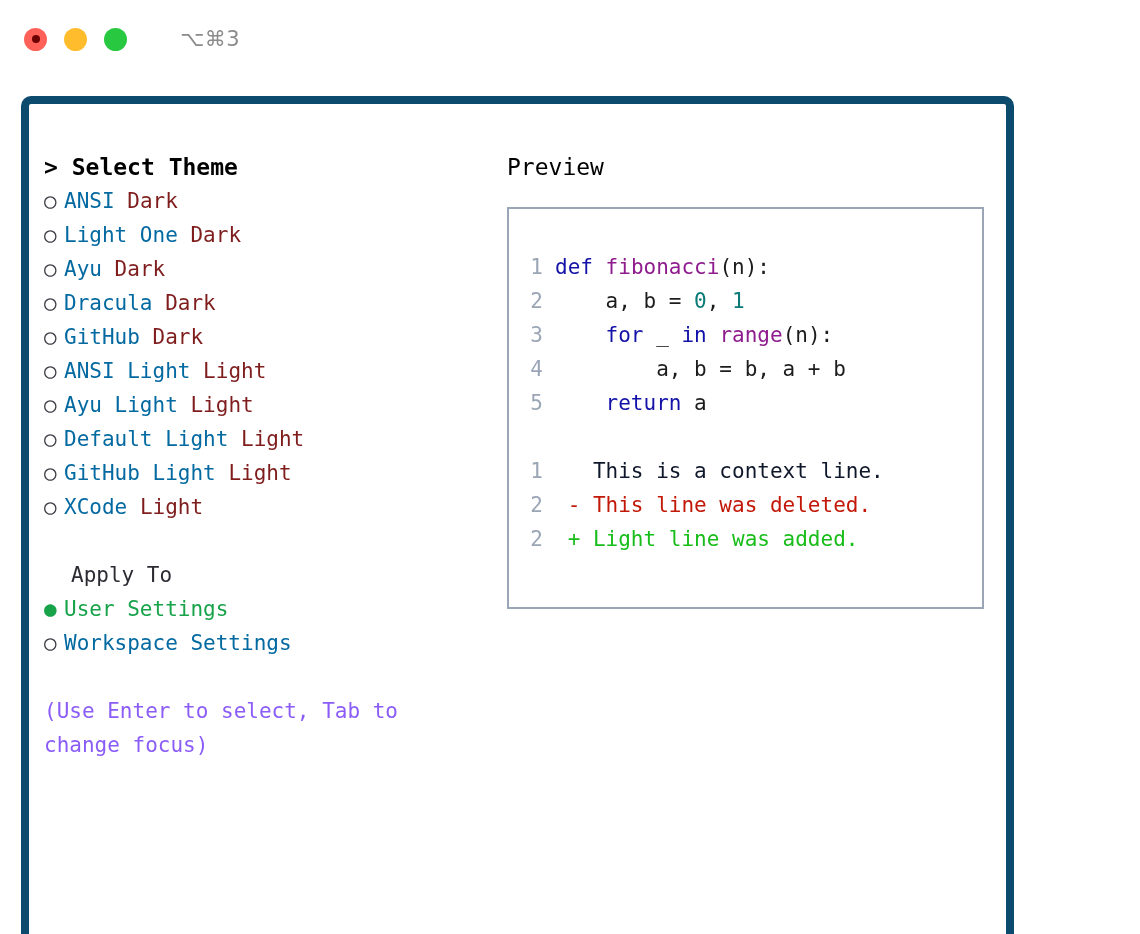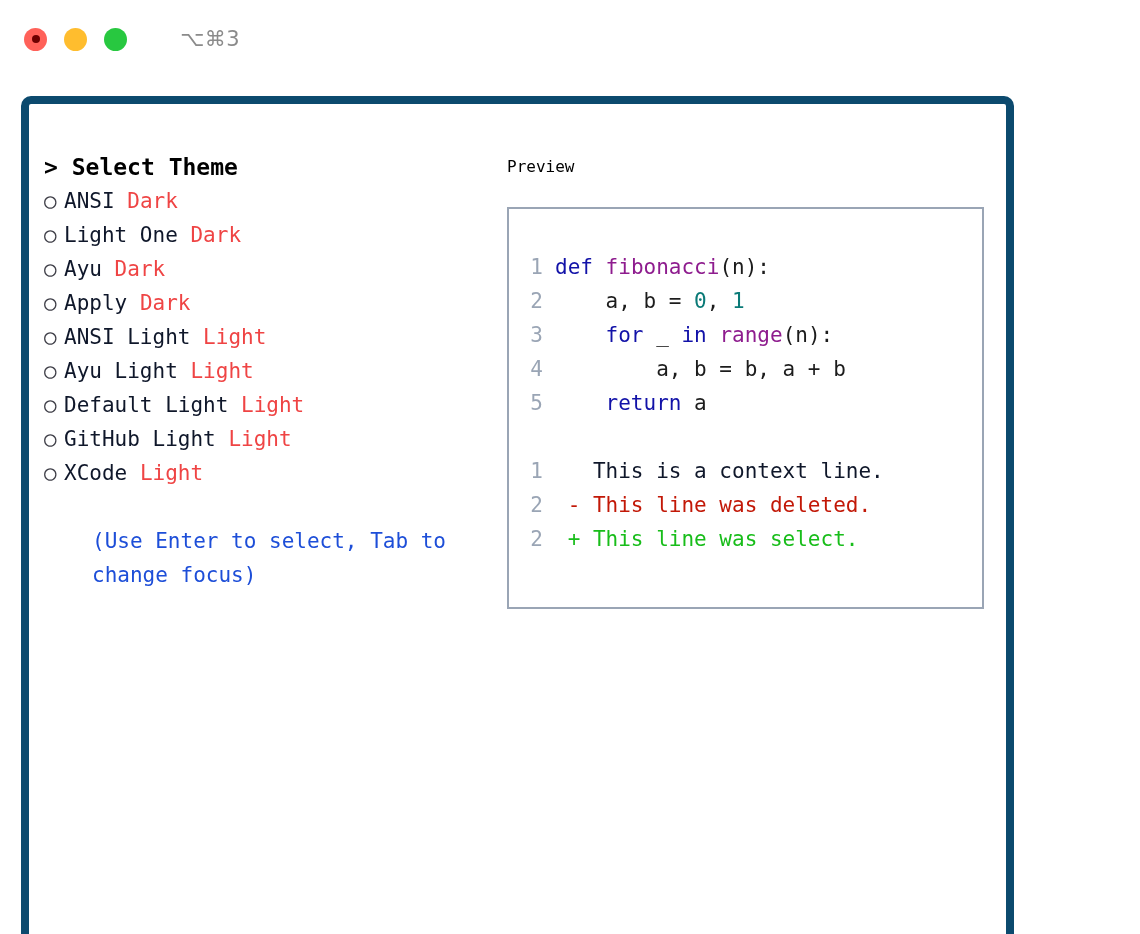--- a/index.html
+++ b/index.html
@@ -108,53 +108,52 @@
     color: #2b2b33;
     white-space: pre;
     display: block;
   }
   .theme-row .bullet {
     display: inline-block;
     width: 20px;
     color: #3f3f48;
   }
   .theme-row .bullet.on { color: #17a34a; }
-  .theme-row .name { color: #0f172a; }
+  .theme-row .name { color: #0369a1; }
   .theme-row.selected .name { color: #17a34a; }
-  .theme-row .cat { color: #ef4444; }
+  .theme-row .cat { color: #7f1d1d; }
 
   .apply-section { margin-top: 34px; }
   .apply-title {
     font-size: 21px;
     line-height: 34px;
     color: #2b2b33;
     white-space: pre;
     padding-left: 27px;
   }
 
   .hint {
     margin-top: 34px;
     font-size: 21px;
     line-height: 34px;
-    color: #1d4ed8;
+    color: #8b5cf6;
     width: 410px;
     white-space: normal;
     word-spacing: 0px;
-    margin-left: 48px;
   }
 
   
   .right-col {
     position: absolute;
     left: 478px;
     top: 46px;
     width: 500px;
   }
   .preview-title {
-    font-size: 16px;
+    font-size: 23px;
     line-height: 34px;
     color: #000000;
     font-weight: normal;
     white-space: pre;
   }
 
   .code-box {
     margin-top: 23px;
     width: 477px;
     height: 402px;
@@ -210,47 +209,55 @@
     <div class="panel-inner">
 
       <div class="left-col">
 
         <div class="menu-title"><span class="caret">&gt;</span><span> </span><span>Select Theme</span></div>
 
         <div class="theme-list" id="theme-list">
             <div class="theme-row"><span class="bullet">○</span><span class="name">ANSI</span><span> </span><span class="cat">Dark</span></div>
             <div class="theme-row"><span class="bullet">○</span><span class="name">Light One</span><span> </span><span class="cat">Dark</span></div>
             <div class="theme-row"><span class="bullet">○</span><span class="name">Ayu</span><span> </span><span class="cat">Dark</span></div>
-            <div class="theme-row"><span class="bullet">○</span><span class="name">Apply</span><span> </span><span class="cat">Dark</span></div>
+            <div class="theme-row"><span class="bullet">○</span><span class="name">Dracula</span><span> </span><span class="cat">Dark</span></div>
+            <div class="theme-row"><span class="bullet">○</span><span class="name">GitHub</span><span> </span><span class="cat">Dark</span></div>
             <div class="theme-row"><span class="bullet">○</span><span class="name">ANSI Light</span><span> </span><span class="cat">Light</span></div>
             <div class="theme-row"><span class="bullet">○</span><span class="name">Ayu Light</span><span> </span><span class="cat">Light</span></div>
             <div class="theme-row"><span class="bullet">○</span><span class="name">Default Light</span><span> </span><span class="cat">Light</span></div>
             <div class="theme-row"><span class="bullet">○</span><span class="name">GitHub Light</span><span> </span><span class="cat">Light</span></div>
             <div class="theme-row"><span class="bullet">○</span><span class="name">XCode</span><span> </span><span class="cat">Light</span></div>
           </div>
 
+        <div class="apply-section">
+          <div class="apply-title">Apply To</div>
+          <div id="apply-list">
+              <div class="theme-row selected"><span class="bullet on">●</span><span class="name">User Settings</span></div>
+              <div class="theme-row"><span class="bullet">○</span><span class="name">Workspace Settings</span></div>
+            </div>
+        </div>
 
         <div class="hint">(Use Enter to select, Tab to change focus)</div>
       </div>
 
       <div class="right-col">
         <div class="preview-title">Preview</div>
 
         <div class="code-box">
           <div id="code-lines">
               <div class="code-line"><span class="lineno">1</span><span class="kw">def</span><span class="plain"> </span><span class="fn">fibonacci</span><span class="punc">(n):</span></div>
               <div class="code-line"><span class="lineno">2</span><span class="plain">    a, b = </span><span class="num">0</span><span class="plain">, </span><span class="num">1</span></div>
               <div class="code-line"><span class="lineno">3</span><span class="plain">    </span><span class="kw">for</span><span class="plain"> _ </span><span class="kw">in</span><span class="plain"> </span><span class="fn">range</span><span class="punc">(n):</span></div>
               <div class="code-line"><span class="lineno">4</span><span class="plain">        a, b = b, a + b</span></div>
               <div class="code-line"><span class="lineno">5</span><span class="plain">    </span><span class="kw">return</span><span class="plain"> a</span></div>
             </div>
           <div class="spacer-line"></div>
           <div id="diff-lines">
               <div class="code-line"><span class="lineno">1</span><span class="diff-ctx">   This is a context line.</span></div>
               <div class="code-line"><span class="lineno">2</span><span class="diff-del"> - This line was deleted.</span></div>
-              <div class="code-line"><span class="lineno">2</span><span class="diff-add"> + This line was select.</span></div>
+              <div class="code-line"><span class="lineno">2</span><span class="diff-add"> + Light line was added.</span></div>
             </div>
         </div>
       </div>
 
     </div>
   </div>
 </div>
 
 </body></html>

